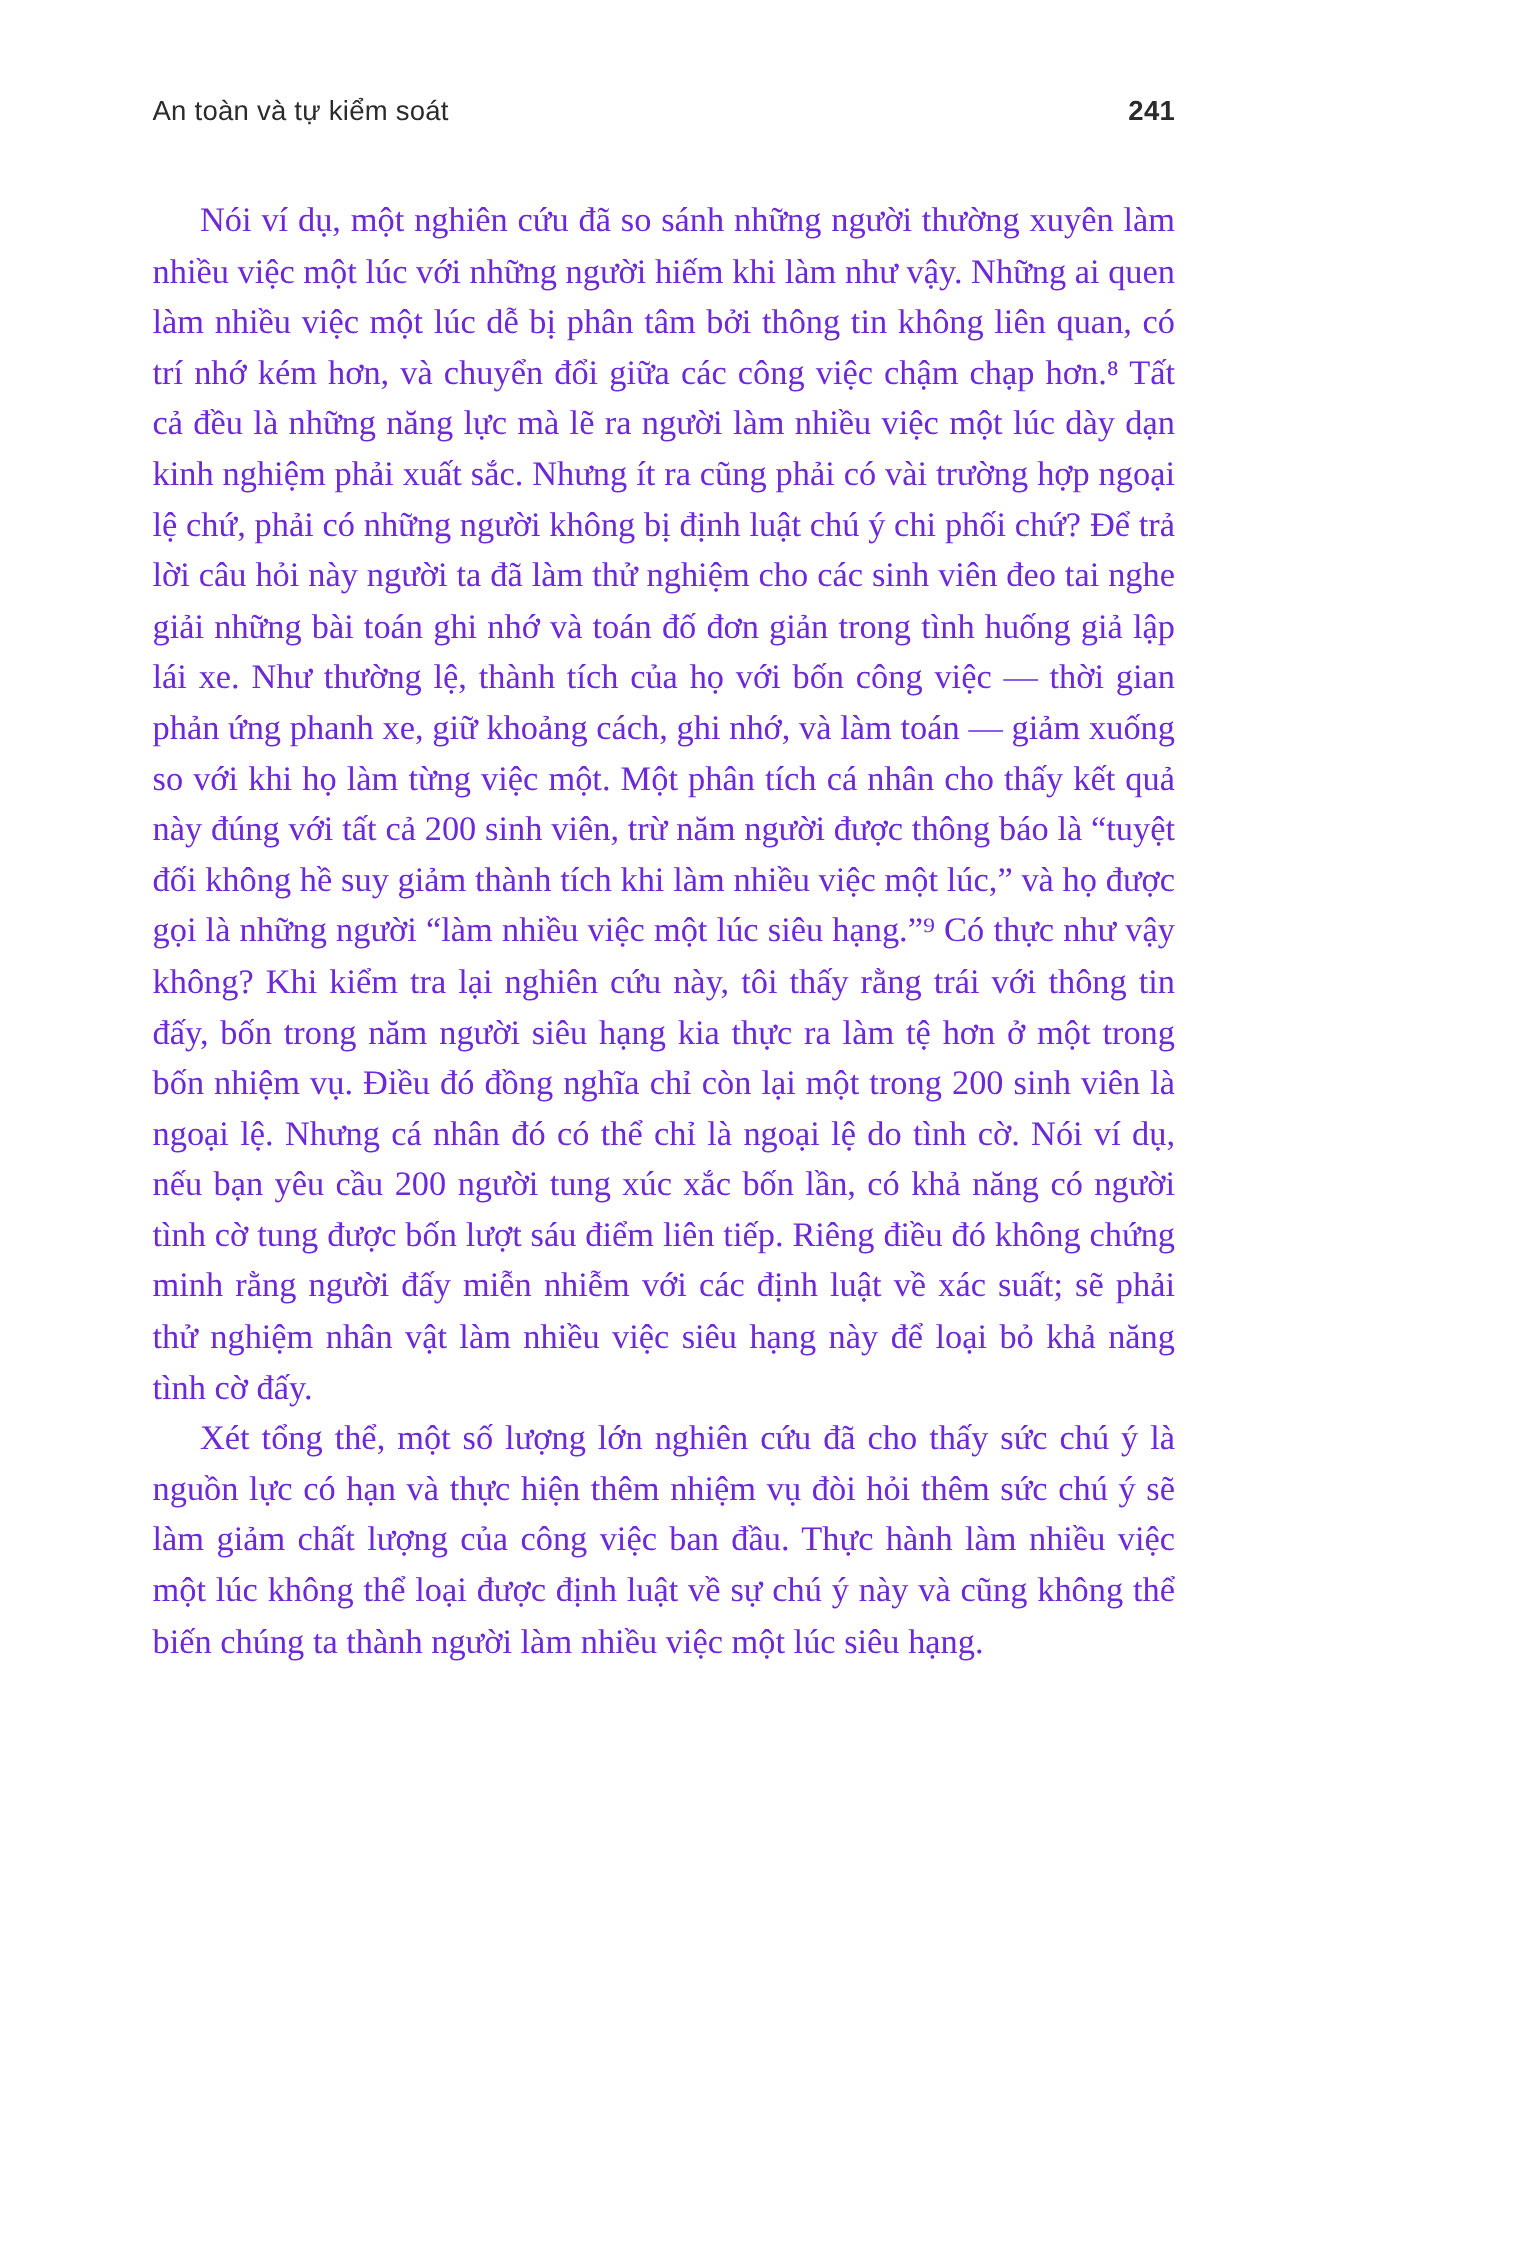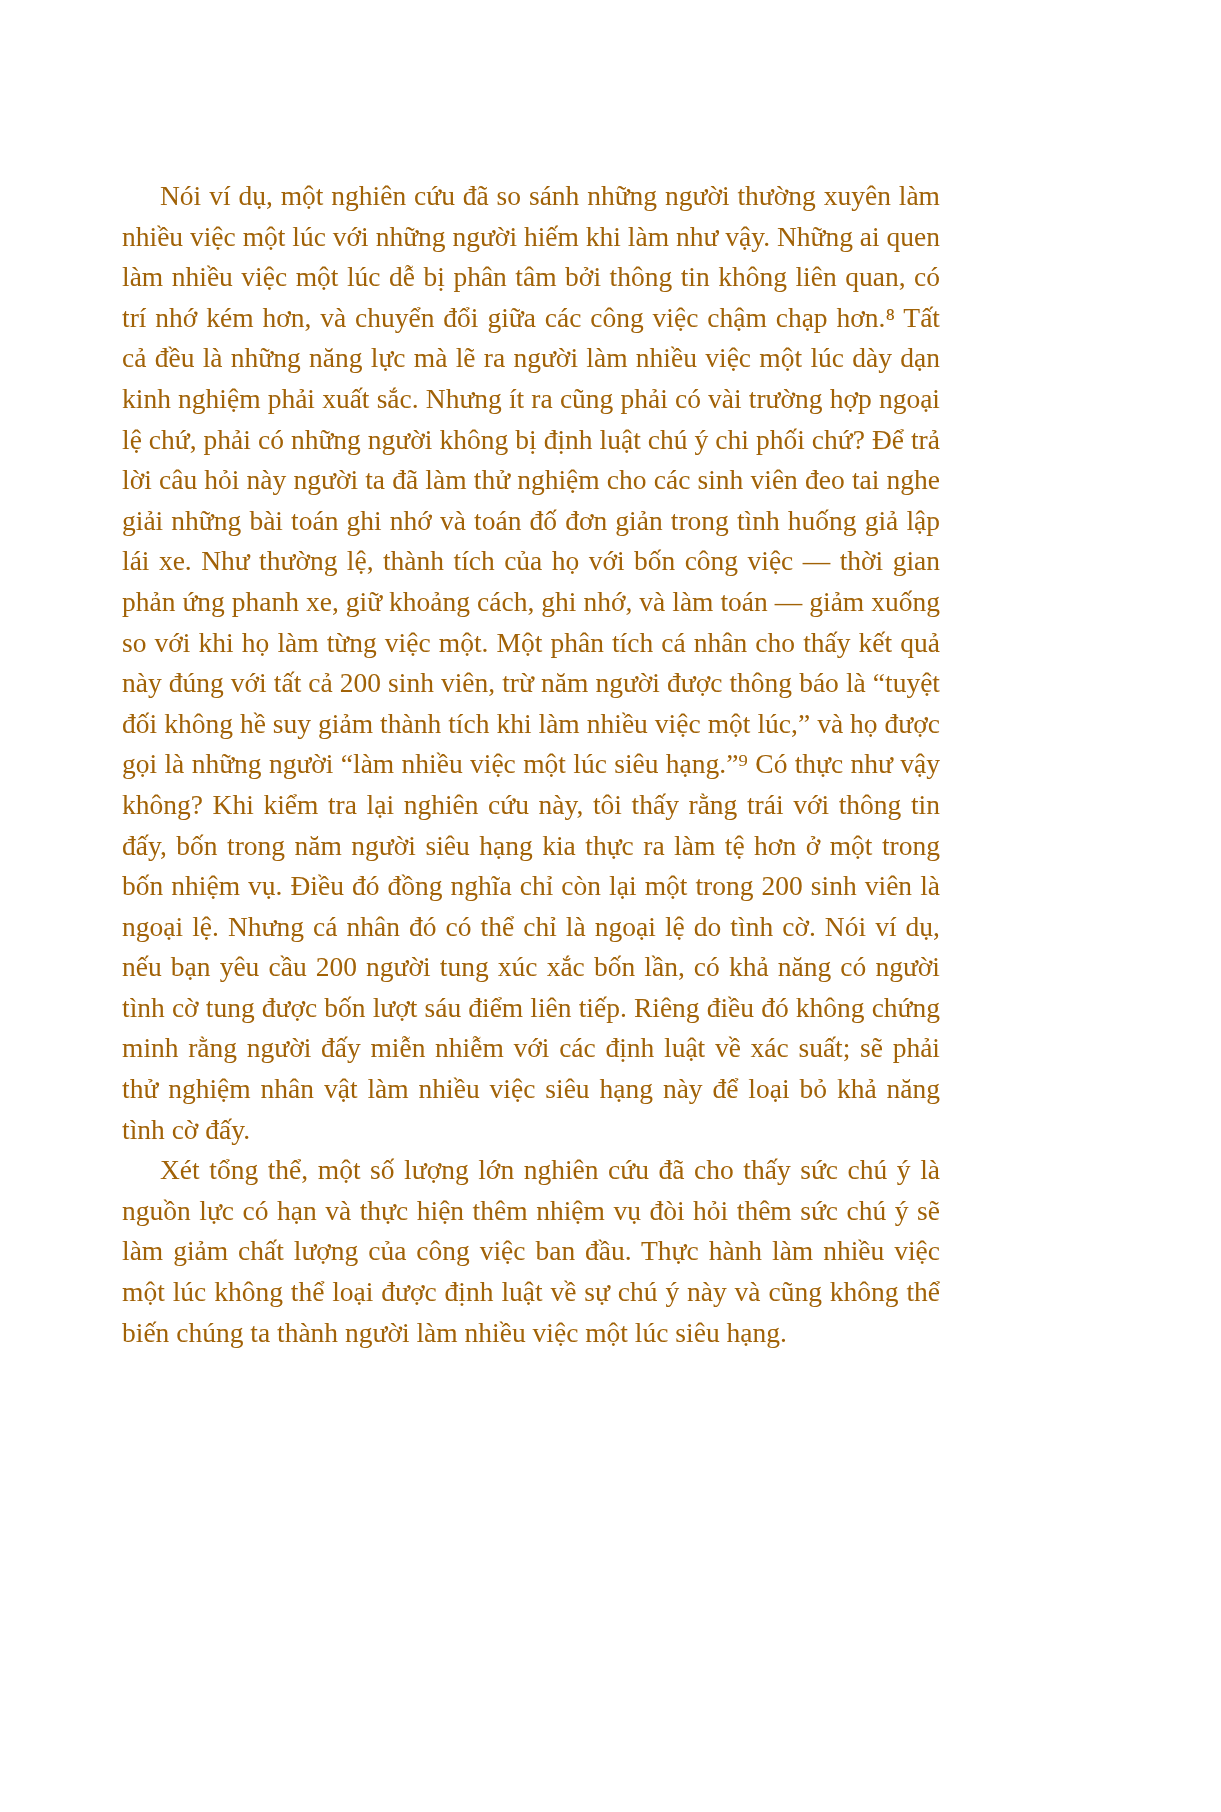--- a/index.html
+++ b/index.html
@@ -32,37 +32,41 @@
   }
   .running-title {
     font-weight: 400;
   }
   .page-number {
     font-weight: 600;
   }
   .page-body {
     position: absolute;
     left: 122px;
-    top: 176px;
+    top: 156px;
     width: 818px;
     font-size: 27.5px;
     line-height: 40.6px;
     text-align: justify;
-    color: #a16207;
+    color: #6d28d9;
   }
   .paragraph {
     text-indent: 38px;
     margin: 0;
     hyphens: none;
   }
 </style>
 </head>
 <body>
 
 <div class="page">
 
+  <header class="page-header">
+    <span class="running-title">An toàn và tự kiểm soát</span>
+    <span class="page-number">241</span>
+  </header>
 
   <main class="page-body">
     <p class="paragraph">Nói ví dụ, một nghiên cứu đã so sánh những người thường xuyên làm nhiều việc một lúc với những người hiếm khi làm như vậy. Những ai quen làm nhiều việc một lúc dễ bị phân tâm bởi thông tin không liên quan, có trí nhớ kém hơn, và chuyển đổi giữa các công việc chậm chạp hơn.⁸ Tất cả đều là những năng lực mà lẽ ra người làm nhiều việc một lúc dày dạn kinh nghiệm phải xuất sắc. Nhưng ít ra cũng phải có vài trường hợp ngoại lệ chứ, phải có những người không bị định luật chú ý chi phối chứ? Để trả lời câu hỏi này người ta đã làm thử nghiệm cho các sinh viên đeo tai nghe giải những bài toán ghi nhớ và toán đố đơn giản trong tình huống giả lập lái xe. Như thường lệ, thành tích của họ với bốn công việc — thời gian phản ứng phanh xe, giữ khoảng cách, ghi nhớ, và làm toán — giảm xuống so với khi họ làm từng việc một. Một phân tích cá nhân cho thấy kết quả này đúng với tất cả 200 sinh viên, trừ năm người được thông báo là “tuyệt đối không hề suy giảm thành tích khi làm nhiều việc một lúc,” và họ được gọi là những người “làm nhiều việc một lúc siêu hạng.”⁹ Có thực như vậy không? Khi kiểm tra lại nghiên cứu này, tôi thấy rằng trái với thông tin đấy, bốn trong năm người siêu hạng kia thực ra làm tệ hơn ở một trong bốn nhiệm vụ. Điều đó đồng nghĩa chỉ còn lại một trong 200 sinh viên là ngoại lệ. Nhưng cá nhân đó có thể chỉ là ngoại lệ do tình cờ. Nói ví dụ, nếu bạn yêu cầu 200 người tung xúc xắc bốn lần, có khả năng có người tình cờ tung được bốn lượt sáu điểm liên tiếp. Riêng điều đó không chứng minh rằng người đấy miễn nhiễm với các định luật về xác suất; sẽ phải thử nghiệm nhân vật làm nhiều việc siêu hạng này để loại bỏ khả năng tình cờ đấy.</p>
     <p class="paragraph">Xét tổng thể, một số lượng lớn nghiên cứu đã cho thấy sức chú ý là nguồn lực có hạn và thực hiện thêm nhiệm vụ đòi hỏi thêm sức chú ý sẽ làm giảm chất lượng của công việc ban đầu. Thực hành làm nhiều việc một lúc không thể loại được định luật về sự chú ý này và cũng không thể biến chúng ta thành người làm nhiều việc một lúc siêu hạng.</p>
   </main>
 
 </div>
 
 </body></html>

